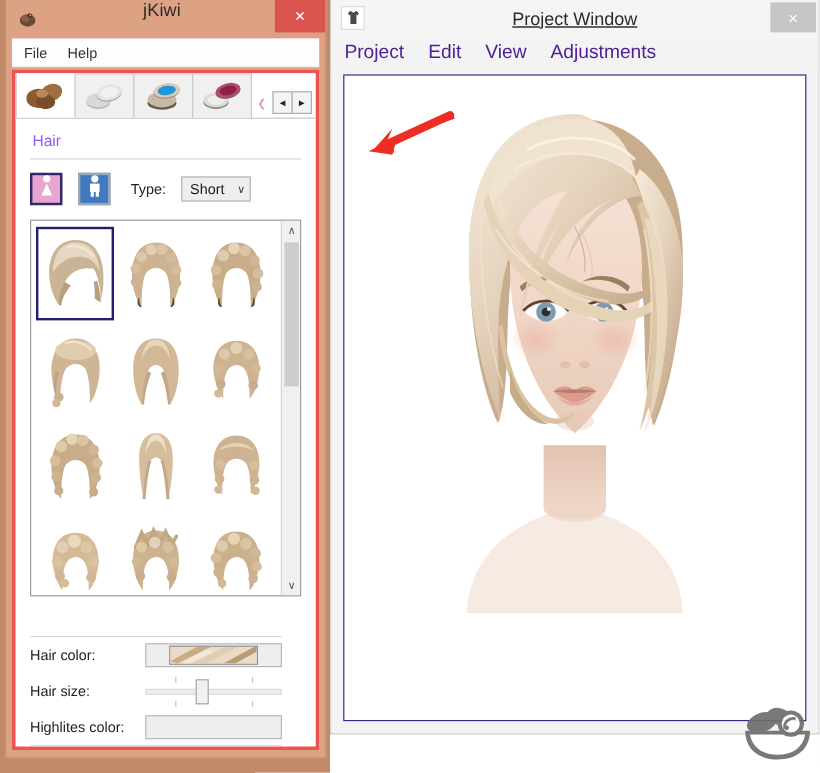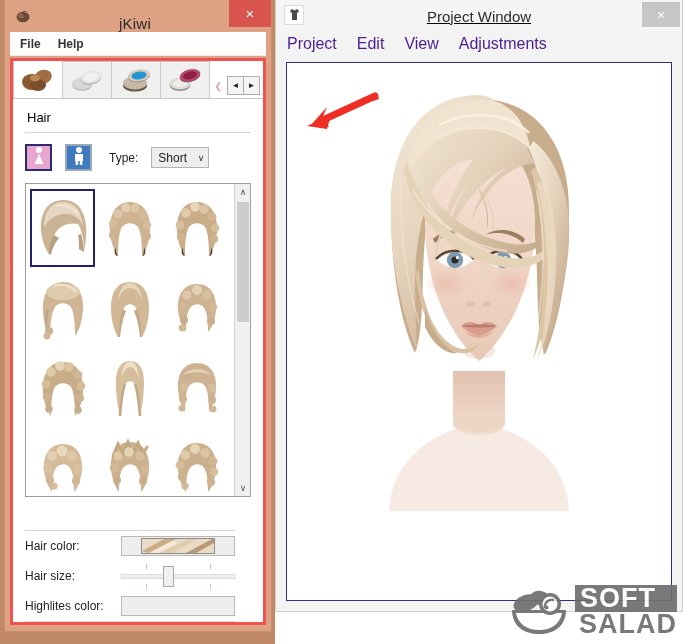--- a/index.html
+++ b/index.html
@@ -20,42 +20,41 @@
   
   .jk-window {
     position: absolute; left: 4px; top: 0; width: 268px; height: 632px;
     background: #dda183;
     border: 1px solid #c98e6e;
     border-top: none;
     display: flex; flex-direction: column;
   }
   .jk-titlebar {
     height: 32px; position: relative; flex: 0 0 32px;
-    display: flex; align-items: flex-end; border-radius: 13px;
+    display: flex; align-items: flex-start; border-radius: 13px;
   }
   .jk-appicon {
     position: absolute; left: 9px; top: 7px; width: 18px; height: 18px;
   }
   .jk-title {
     width: 100%; text-align: center; font-size: 15px; color: #2b2b2b;
     letter-spacing: .2px; padding-right: 6px;
   }
   .jk-close {
     position: absolute; right: 0px; top: 0px; width: 42px; height: 27px;
     background: #d9534f; color: #fff; border: none;
     display: flex; align-items: center; justify-content: center;
     font-size: 15px; cursor: pointer;
   }
 
   .jk-menubar {
     height: 24px; flex: 0 0 24px; background: #fdfdfd;
     border-bottom: 1px solid #ececec;
     display: flex; align-items: center; padding-left: 10px; gap: 17px;
     margin: 0 5px;
-    font-weight: bold;
   }
   .jk-menubar .mi { font-size: 12px; color: #333; cursor: default; }
 
   
   .jk-redframe {
     flex: 1 1 auto; margin: 2px 5px 6px 5px;
     border: 3px solid #ef5350;
     background: #ffffff;
     position: relative;
     display: flex; flex-direction: column;
@@ -90,21 +89,21 @@
   .tab-fade {
     position: absolute; right: 41px; bottom: 7px;
     font-size: 9px; color: #e0a0a0;
   }
 
   
   .panel {
     flex: 1 1 auto; padding: 9px 12px 0 12px; background: #fff;
     display: flex; flex-direction: column; overflow: hidden;
   }
-  .sect-title { font-size: 13px; color: #000000; padding: 2px 0 7px 2px; }
+  .sect-title { font-size: 13px; color: #8b5cf6; padding: 2px 0 7px 2px; }
   .hr { height: 1px; background: #d8d8d8; margin-bottom: 11px; }
 
   .row-gender { display: flex; align-items: center; gap: 13px; margin-bottom: 12px; }
   .gbtn {
     width: 27px; height: 27px; display: flex; align-items: center; justify-content: center;
     cursor: pointer;
   }
   .gbtn.female { background: #e8a5cf; border: 2px solid #2a2a6e; }
   .gbtn.male   { background: #3f79c0; border: 2px solid #9aa7b4; }
   .type-label { font-size: 12px; color: #222; margin-left: 4px; }
@@ -655,19 +654,15 @@
         <path d="M2 28 C2 44 14 52 29 52 C44 52 56 44 56 28 Z" fill="#6e6e6e"></path>
         <path d="M6 31 C8 42 17 48 29 48 C41 48 50 42 52 31 Z" fill="#ffffff"></path>
         <ellipse cx="16" cy="21" rx="13" ry="8" fill="#6e6e6e" transform="rotate(-20 16 21)"></ellipse>
         <ellipse cx="30" cy="16" rx="10" ry="7" fill="#6e6e6e" transform="rotate(10 30 16)"></ellipse>
         <circle cx="40" cy="22" r="11" fill="#6e6e6e"></circle>
         <circle cx="40" cy="22" r="7.5" fill="#ffffff"></circle>
         <path d="M35 26 A7 7 0 0 1 44 18" stroke="#6e6e6e" stroke-width="2.4" fill="none"></path>
         <circle cx="36.5" cy="25.5" r="2" fill="#6e6e6e"></circle>
       </svg>
     </span>
-    <div class="wm-text">
-      <span class="wm-soft">SOFT</span>
-      <span class="wm-salad">SALAD</span>
-    </div>
   </div>
 
 </div>
 
 </body></html>

